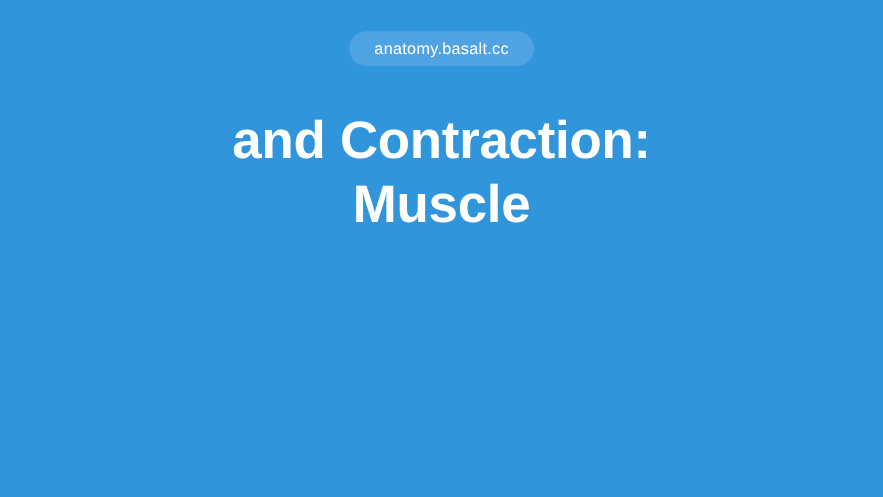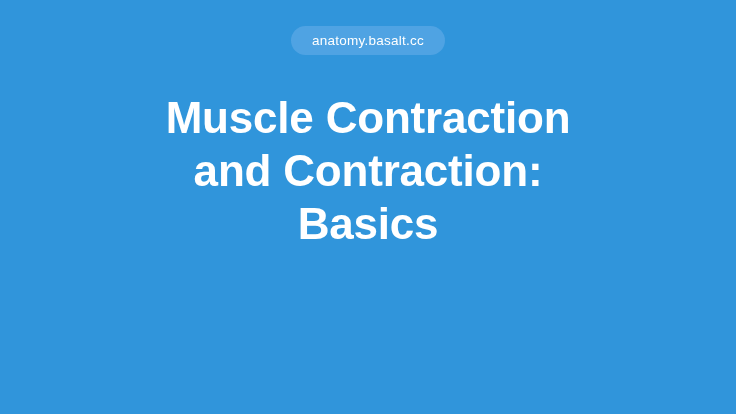--- a/index.html
+++ b/index.html
@@ -70,18 +70,17 @@
 </head>
 <body>
 
 <div class="slide">
 
   <div class="badge-row">
     <span class="site-badge">anatomy.basalt.cc</span>
   </div>
 
   <div class="title-block">
-    <span class="title-line">Muscle Contraction</span>
     <span class="title-line">and Contraction:</span>
-    <span class="title-line">Basics</span>
+    <span class="title-line">Muscle</span>
   </div>
 
 </div>
 
 </body></html>

